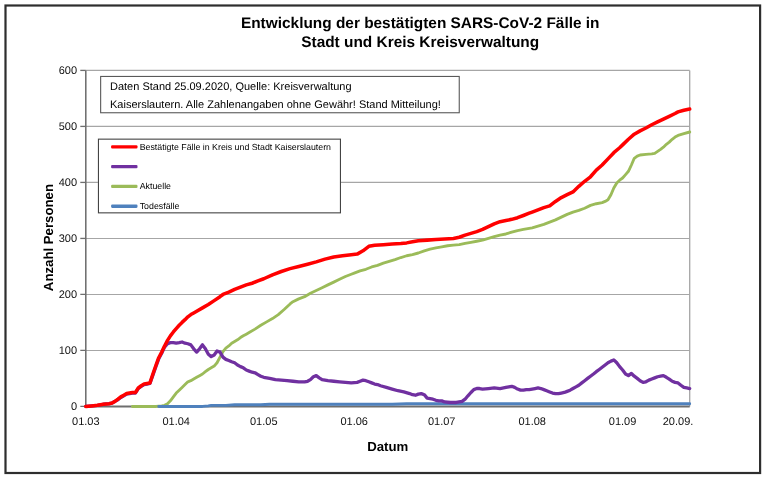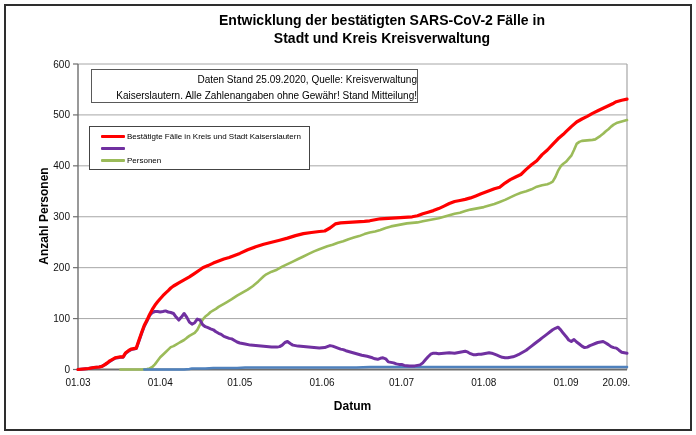--- a/index.html
+++ b/index.html
@@ -9,24 +9,24 @@
   .title{position:absolute;top:11px;left:0;width:696px;text-align:center;
          font-size:14px;font-weight:bold;line-height:18px;color:#000;margin-left:34px;}
   #plot-svg{position:absolute;left:0;top:0;}
   .tick{font-family:"Liberation Sans",sans-serif;font-size:10px;fill:#111;}
   .ylabel{position:absolute;left:44px;top:216px;transform:translate(-50%,-50%) rotate(-90deg);
           white-space:nowrap;font-size:12px;font-weight:bold;}
   .xlabel{position:absolute;left:78px;width:549px;top:399px;text-align:center;
           font-size:12px;font-weight:bold;}
   .annot{position:absolute;left:91px;top:69px;width:327px;height:34px;background:#fff;
          border:1.5px solid #595959;font-size:10px;line-height:15.5px;
-         padding:2px 0 0 8px;box-sizing:border-box;white-space:nowrap;text-align:right;}
-  .legend{position:absolute;left:89px;top:126px;width:221px;height:44px;background:#fff;
+         padding:2px 0 0 8px;box-sizing:border-box;white-space:nowrap;}
+  .legend{position:absolute;left:89px;top:126px;width:221px;height:68px;background:#fff;
           border:1.4px solid #444;box-sizing:border-box;display:flex;flex-direction:column;
-          justify-content:center;padding-left:11px;}
+          justify-content:space-between;padding-left:11px;}
   .lg-row{display:flex;align-items:center;height:12px;}
   .lg-swatch{display:inline-block;width:24px;height:3px;border-radius:1px;flex:0 0 24px;}
   .lg-label{font-size:8px;margin-left:2px;white-space:nowrap;color:#000;}
 </style>
 </head>
 <body>
 
 <div class="stage">
   <div class="frame"></div>
 
@@ -84,16 +84,20 @@
   <div class="legend" id="legend">
       <div class="lg-row">
         <span class="lg-swatch" style="background: rgb(255, 0, 0);"></span>
         <span class="lg-label">Bestätigte Fälle in Kreis und Stadt Kaiserslautern</span>
       </div>
       <div class="lg-row">
         <span class="lg-swatch" style="background: rgb(112, 48, 160);"></span>
       </div>
       <div class="lg-row">
         <span class="lg-swatch" style="background: rgb(155, 187, 89);"></span>
-        <span class="lg-label">Personen</span>
+        <span class="lg-label">Aktuelle</span>
+      </div>
+      <div class="lg-row">
+        <span class="lg-swatch" style="background: rgb(79, 129, 189);"></span>
+        <span class="lg-label">Todesfälle</span>
       </div>
     </div>
 </div>
 
 </body></html>

